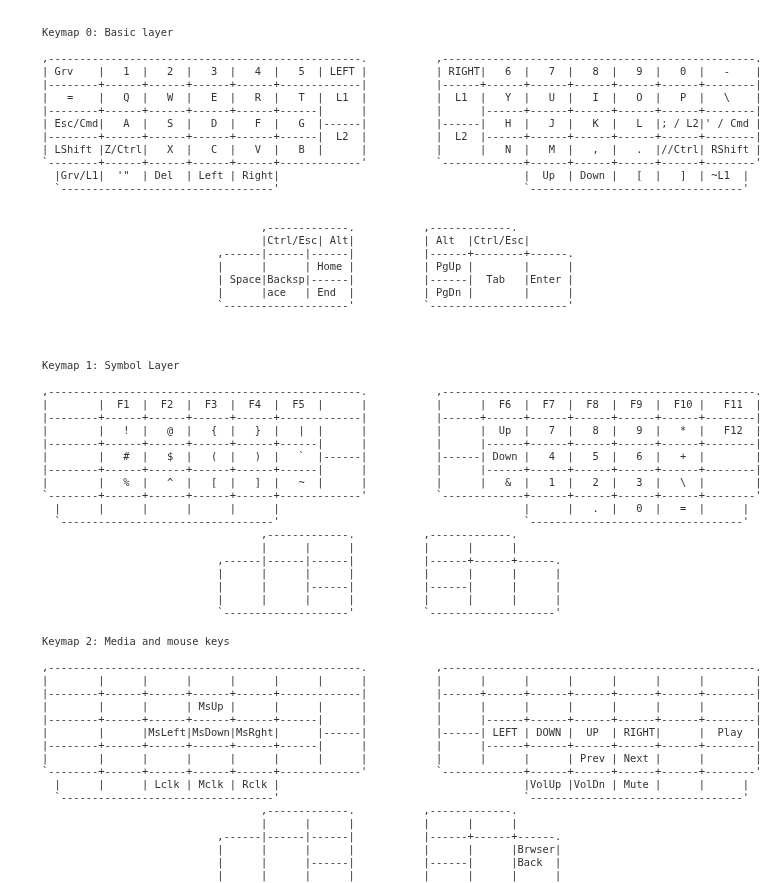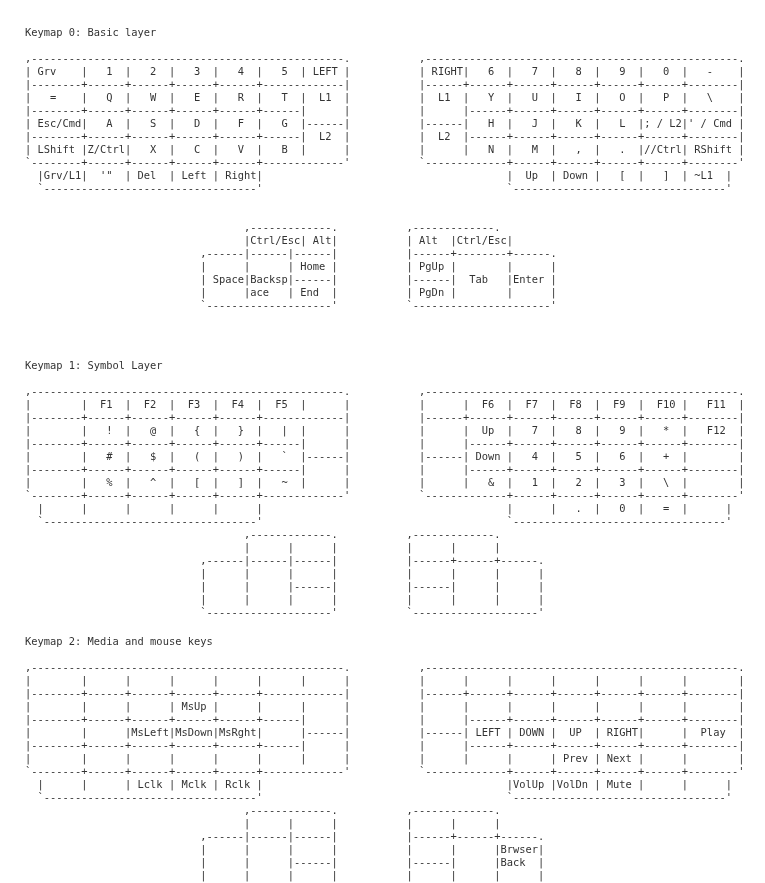--- a/index.html
+++ b/index.html
@@ -4,21 +4,21 @@
 <style>
   html, body {
     margin: 0;
     padding: 0;
     background: #ffffff;
   }
   .doc {
     width: 765px;
     height: 883px;
     box-sizing: border-box;
-    padding: 26px 0 0 25px;
+    padding: 26px 0 0 42px;
     overflow: hidden;
     color: #333333;
   }
   pre {
     margin: 0;
     font-family: "DejaVu Sans Mono", "Liberation Mono", monospace;
     font-size: 10.4px;
     line-height: 13px;
     white-space: pre;
     color: #333333;

